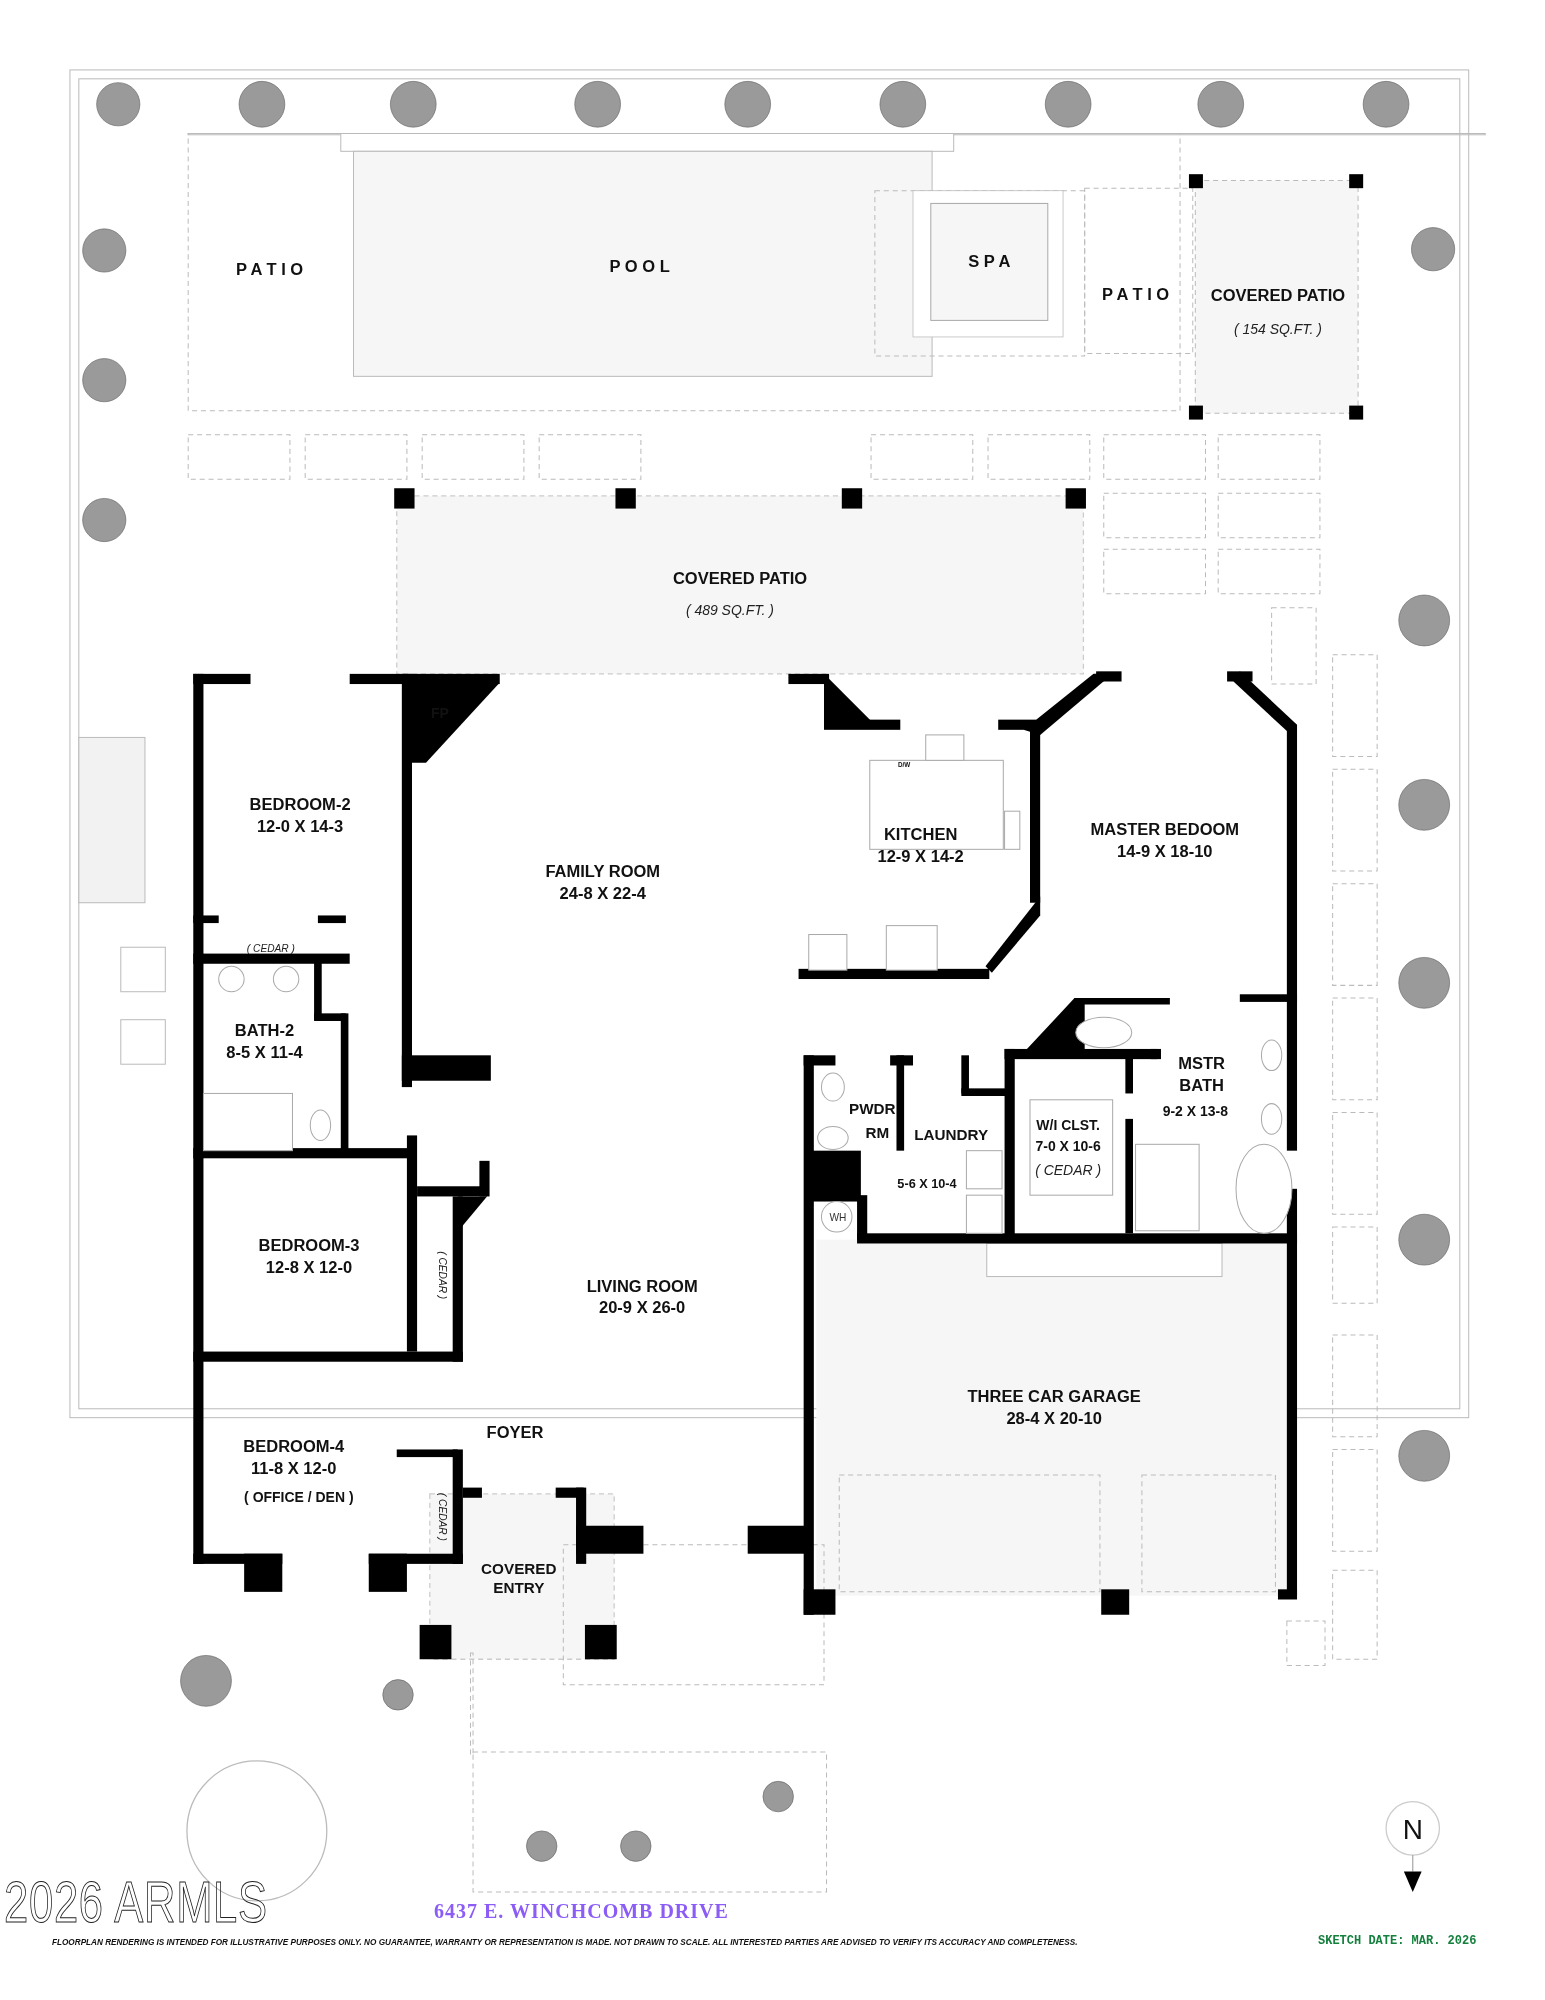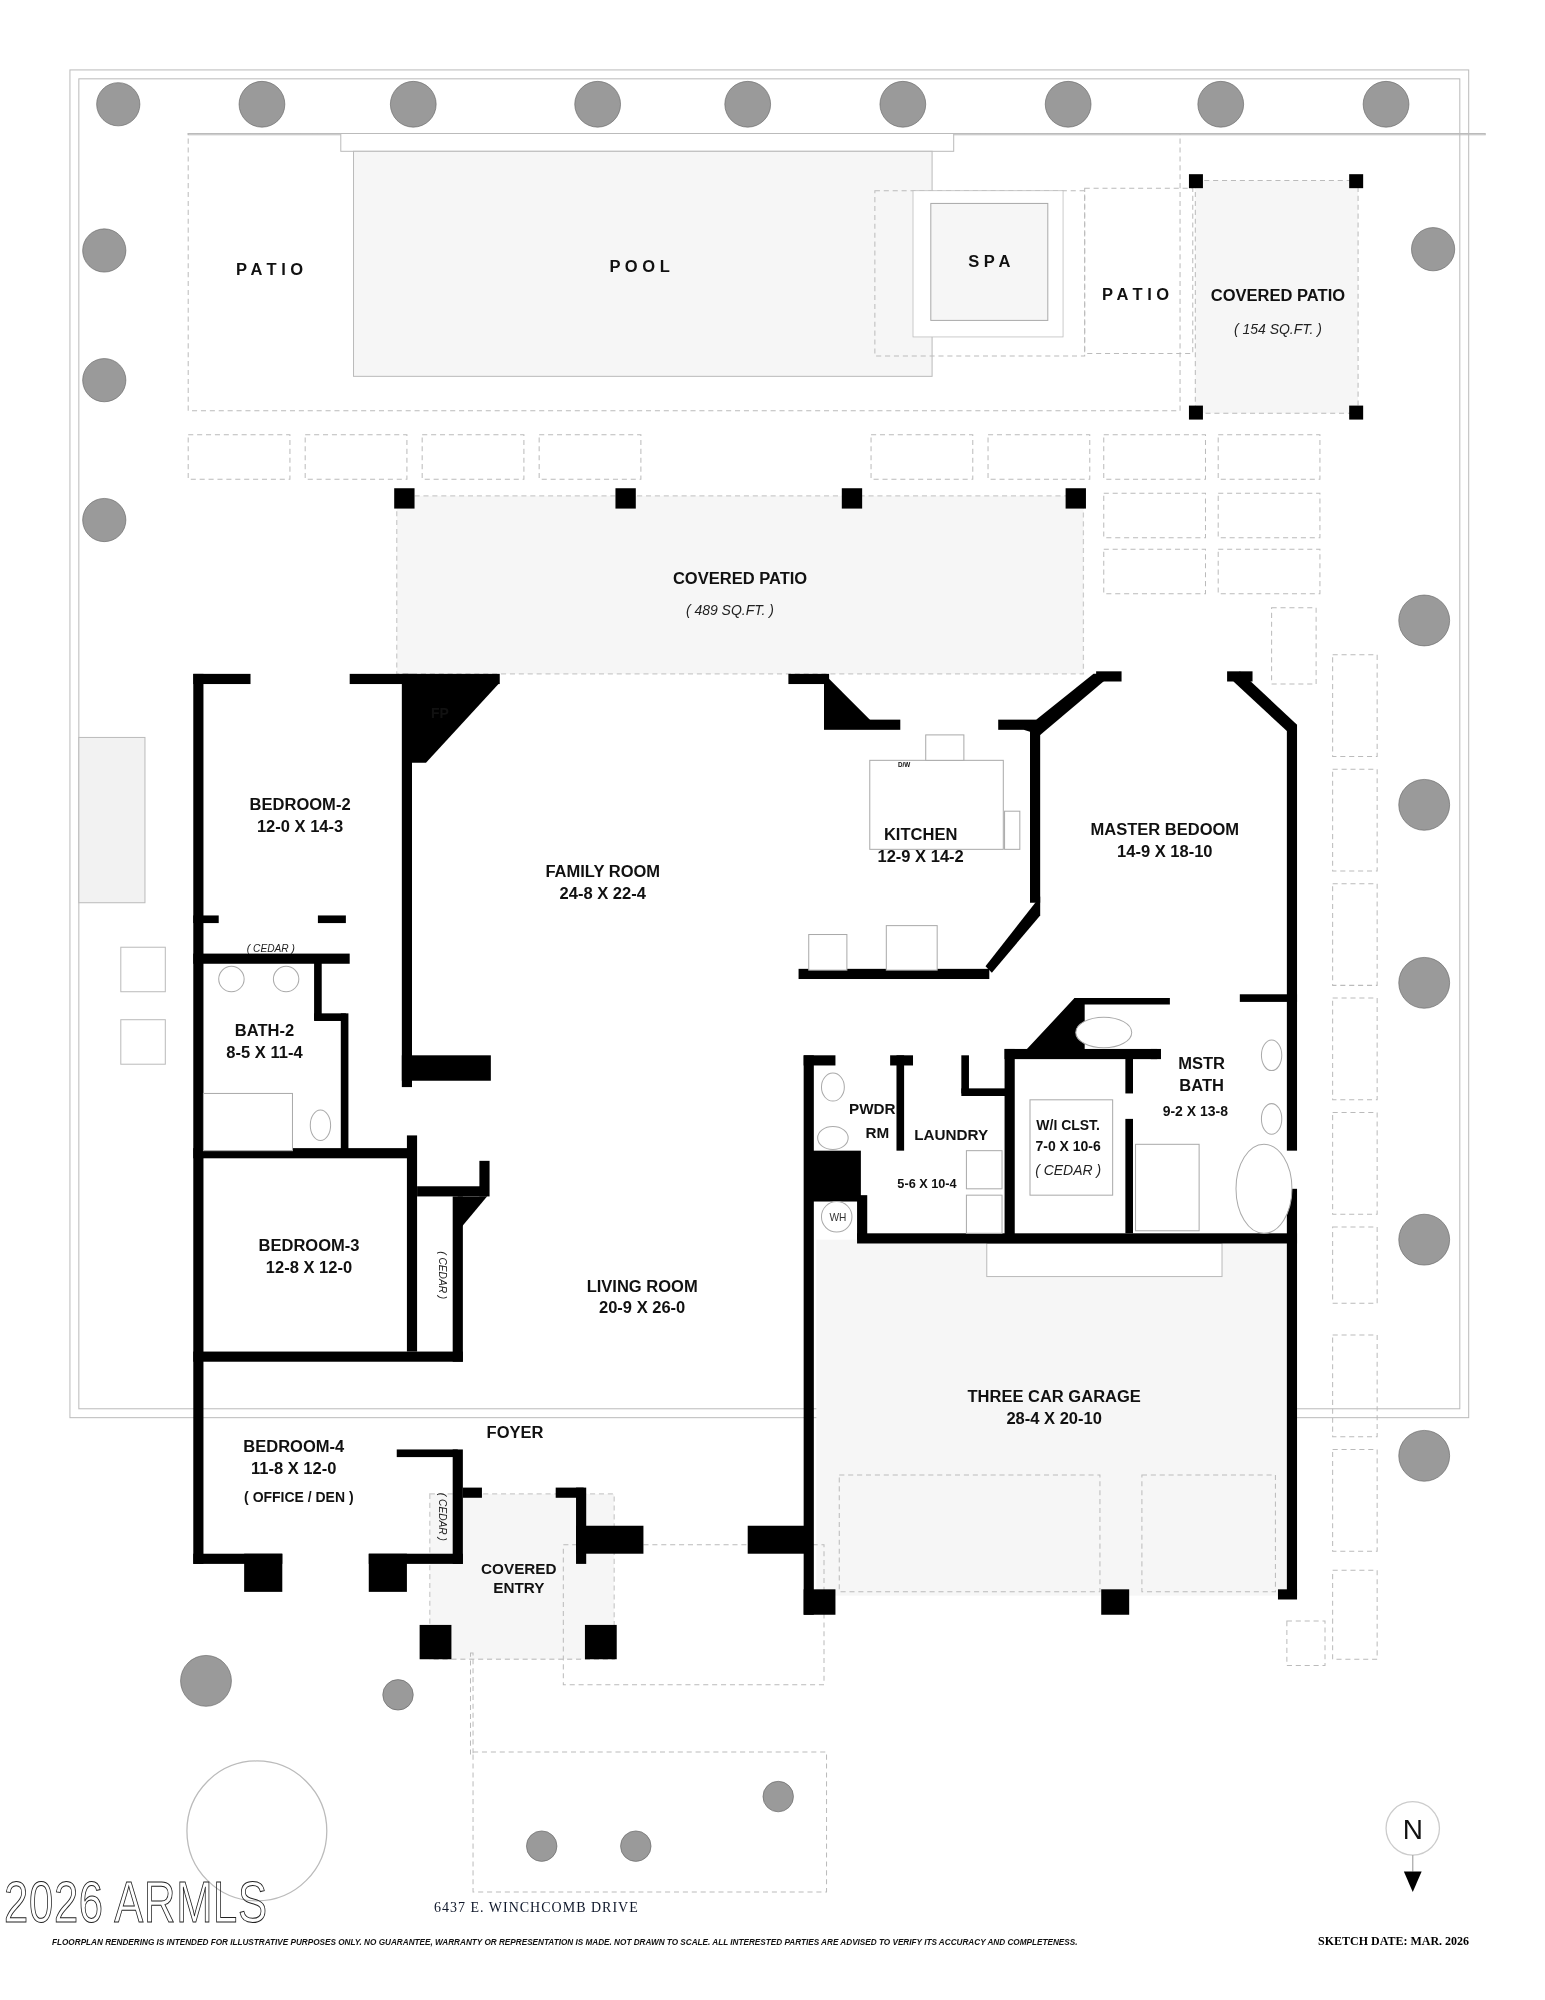--- a/index.html
+++ b/index.html
@@ -7,23 +7,23 @@
   svg#plan{position:absolute;left:0;top:0;width:1545px;height:2000px;}
   .lbl{font-family:"Liberation Sans",sans-serif;font-weight:bold;fill:#111;}
   .sub{font-family:"Liberation Sans",sans-serif;font-style:italic;fill:#222;}
   .wall{fill:#000;}
   .thin{fill:none;stroke:#bbb;stroke-width:0.8;}
   .dash{fill:none;stroke:#bbb;stroke-width:0.8;stroke-dasharray:4 3;}
   .fixture{fill:#fff;stroke:#aaa;stroke-width:0.8;}
   .tree{fill:#9a9a9a;stroke:#666;stroke-width:0.5;}
   .shade{fill:#f6f6f6;}
   .watermark{position:absolute;left:4px;top:1868px;font-family:"Liberation Sans",sans-serif;font-size:58px;font-weight:100;color:transparent;-webkit-text-stroke:1px #222;letter-spacing:1px;transform:scaleX(0.75);transform-origin:left;}
-  .address{position:absolute;left:434px;top:1900px;font-family:"Liberation Serif",serif;font-weight:normal;font-size:14px;color:#0f172a;letter-spacing:1px;}
+  .address{position:absolute;left:434px;top:1900px;font-family:"Liberation Serif",serif;font-weight:bold;font-size:20px;color:#8b5cf6;letter-spacing:1px;}
   .disclaimer{position:absolute;left:52px;top:1937px;font-family:"Liberation Sans",sans-serif;font-weight:bold;font-style:italic;font-size:9.3px;color:#111;transform:scaleX(0.88);transform-origin:left;white-space:nowrap;}
-  .sketch{position:absolute;left:1318px;top:1934px;font-family:Liberation Serif, serif;font-weight:bold;font-size:12px;color:#000000;}
+  .sketch{position:absolute;left:1318px;top:1934px;font-family:Liberation Mono, monospace;font-weight:bold;font-size:12px;color:#15803d;}
 </style>
 </head>
 <body>
 
 <svg id="plan" viewBox="0 0 1215 1573" preserveAspectRatio="none">
 
   <rect x="55" y="55" width="1100" height="1060" class="thin"></rect>
   <rect x="62" y="62" width="1086" height="1046" class="thin"></rect>
 
   <g>

